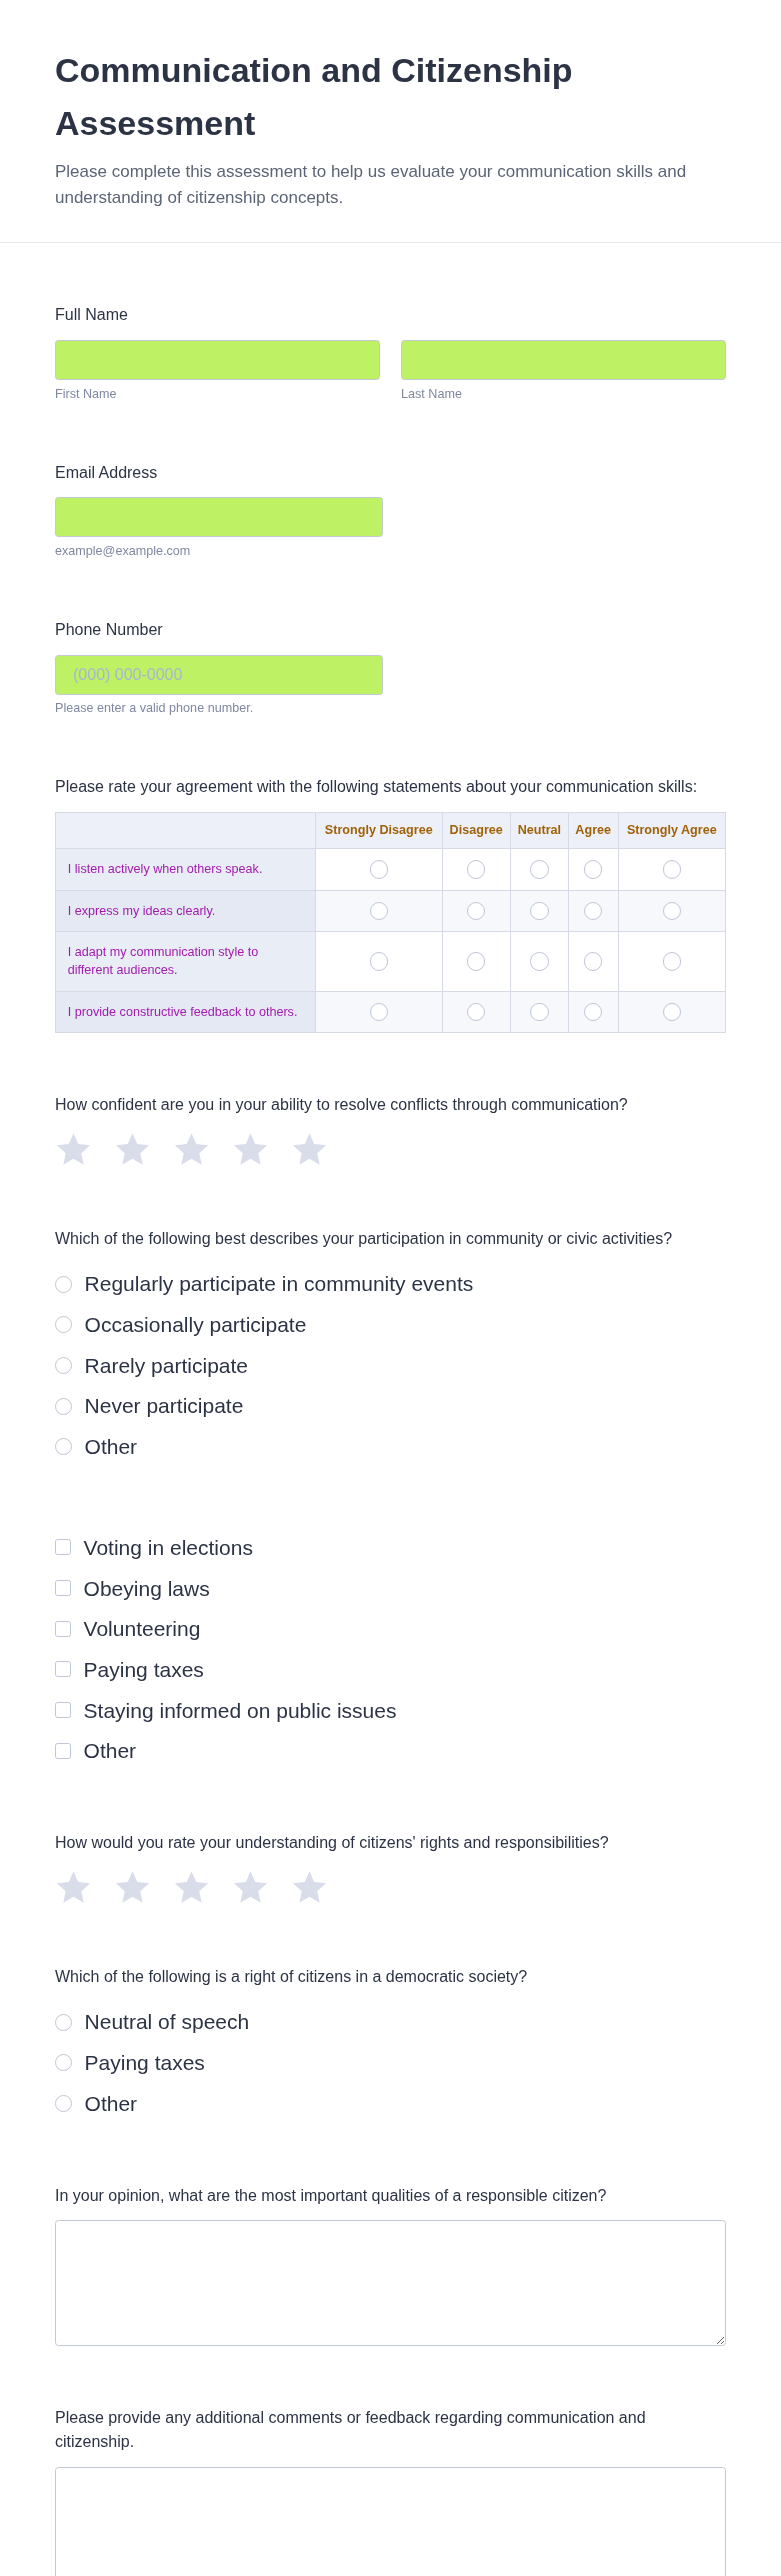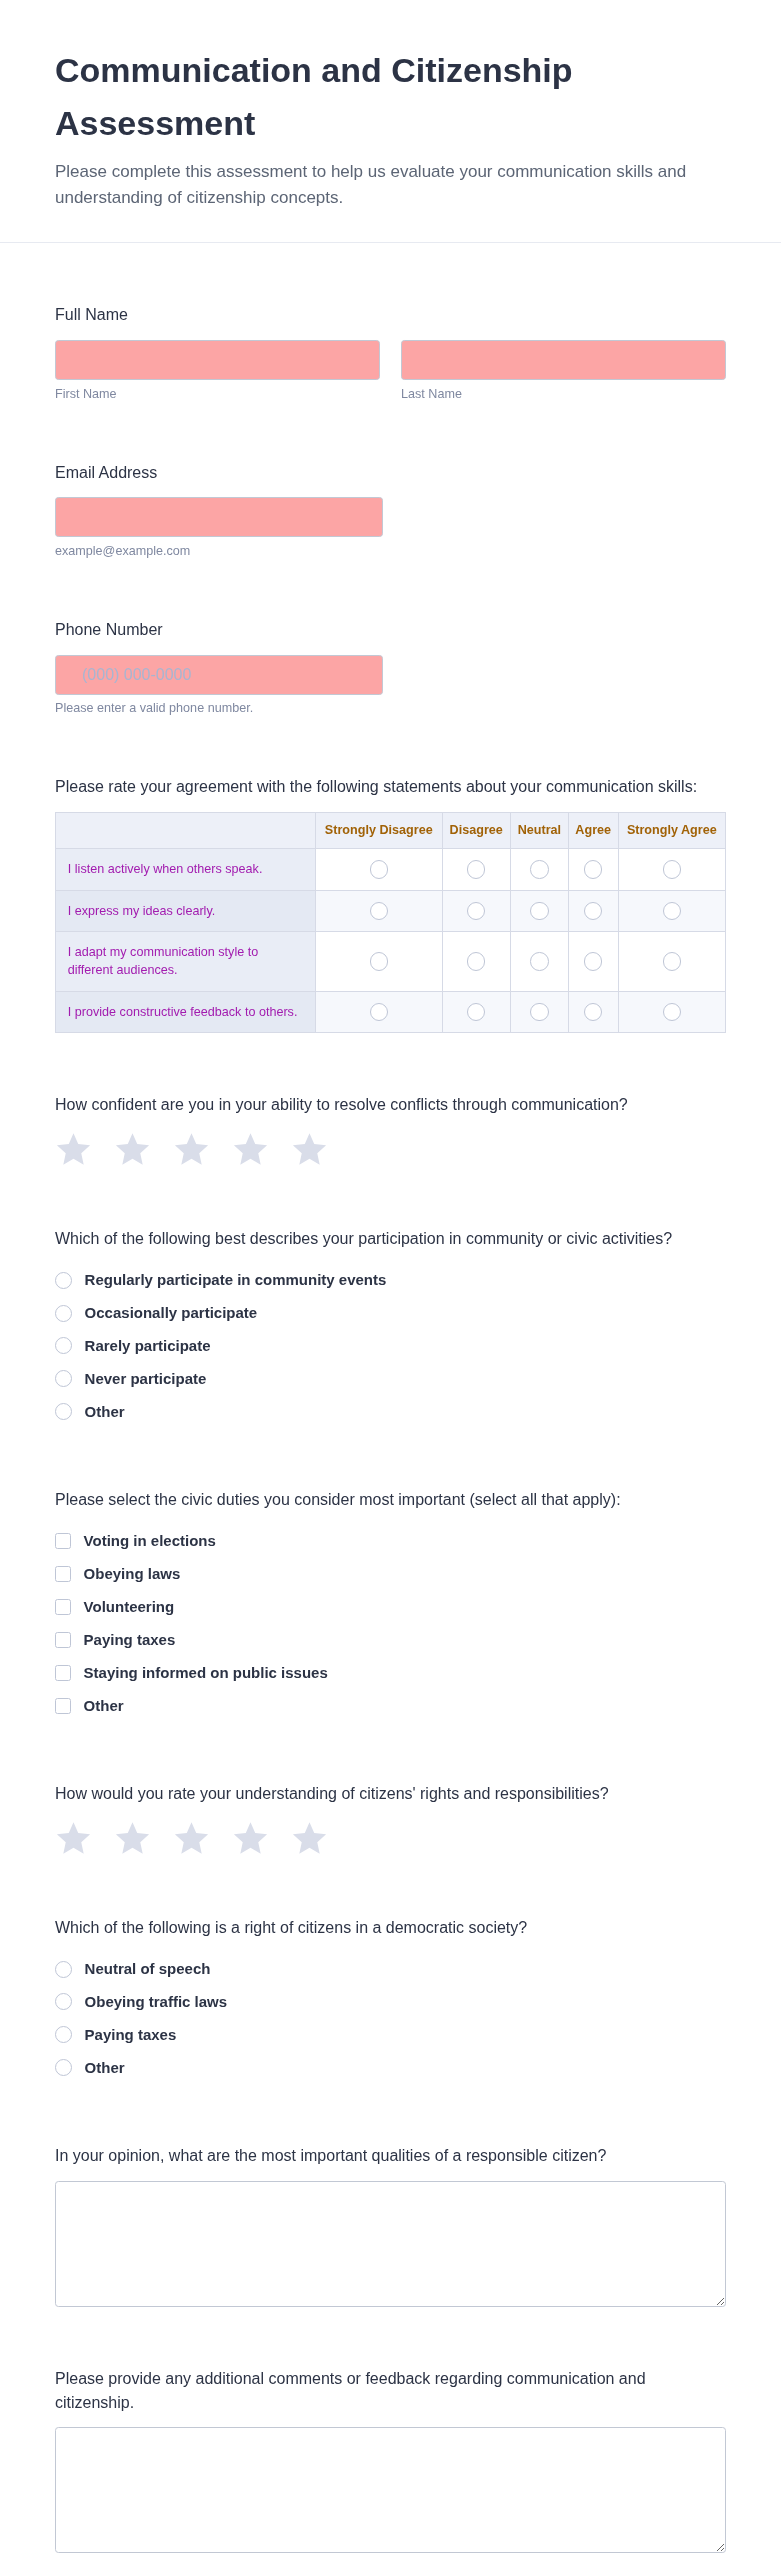--- a/index.html
+++ b/index.html
@@ -16,21 +16,21 @@
   .form-subtitle { margin-top: 10px; font-size: 17px; line-height: 1.5; color: #5c6575; max-width: 682px; }
 
   .form-body { padding: 0 55px 11.8px 55px; }
   .field { margin-top: 60px; }
 
   .q-label { font-size: 16px; font-weight: 500; line-height: 1.5; color: #2c3345; margin-bottom: 12.6px; max-width: 670px; }
 
   .text-input {
     height: 40px; width: 328px;
     border: 0.8px solid #c2c8d4; border-radius: 3.4px;
-    padding: 0 26px; font-size: 16px; font-family: inherit; color: #2c3345; background: #fca5a5;
+    padding: 0 17px; font-size: 16px; font-family: inherit; color: #2c3345; background: #bef264;
     outline: none;
   }
   .text-input::placeholder { color: #a8b5d1; }
   .name-row { display: flex; gap: 21px; }
   .name-col { flex: 1; }
   .name-col .text-input { width: 100%; }
   .sublabel { margin-top: 6.7px; font-size: 12.6px; color: #7f88a0; }
 
   .matrix { width: 100%; border-collapse: collapse; margin-top: 3.4px; }
   .matrix th, .matrix td { border: 0.8px solid #d6dae6; }
@@ -52,21 +52,21 @@
     border: 0.8px solid #bfc6d6; border-radius: 50%; background: #fff;
   }
   .matrix .radio { width: 18.5px; height: 18.5px; vertical-align: middle; cursor: pointer; }
 
   .stars { display: flex; gap: 22px; margin-top: 15px; }
   .star { width: 37px; height: 35px; fill: #d9dde9; cursor: pointer; }
 
   .options { margin-top: 1.7px; }
   .option {
     display: flex; align-items: center; gap: 12.6px;
-    padding: 6.7px 0; font-size: 15px; color: #2c3345; cursor: pointer; line-height: 1.3; font-weight: bold;
+    padding: 6.7px 0; font-size: 21px; color: #2c3345; cursor: pointer; line-height: 1.3;
   }
   .option .radio, .option .checkbox { flex: none; }
   .checkbox {
     display: inline-block; width: 16px; height: 16px;
     border: 0.8px solid #bfc6d6; border-radius: 2.5px; background: #fff;
   }
 
   .textarea {
     width: 100%; height: 126px;
     border: 0.8px solid #c2c8d4; border-radius: 3.4px;
@@ -210,21 +210,20 @@
           <span>Never participate</span>
         </div>
         <div class="option">
           <span class="radio"></span>
           <span>Other</span>
         </div>
       </div>
     </section>
 
     <section class="field">
-      <div class="q-label">Please select the civic duties you consider most important (select all that apply):</div>
       <div class="options">
         <div class="option">
           <span class="checkbox"></span>
           <span>Voting in elections</span>
         </div>
         <div class="option">
           <span class="checkbox"></span>
           <span>Obeying laws</span>
         </div>
         <div class="option">
@@ -266,24 +265,20 @@
           </svg>
       </div>
     </section>
 
     <section class="field">
       <div class="q-label">Which of the following is a right of citizens in a democratic society?</div>
       <div class="options">
         <div class="option">
           <span class="radio"></span>
           <span>Neutral of speech</span>
-        </div>
-        <div class="option">
-          <span class="radio"></span>
-          <span>Obeying traffic laws</span>
         </div>
         <div class="option">
           <span class="radio"></span>
           <span>Paying taxes</span>
         </div>
         <div class="option">
           <span class="radio"></span>
           <span>Other</span>
         </div>
       </div>

